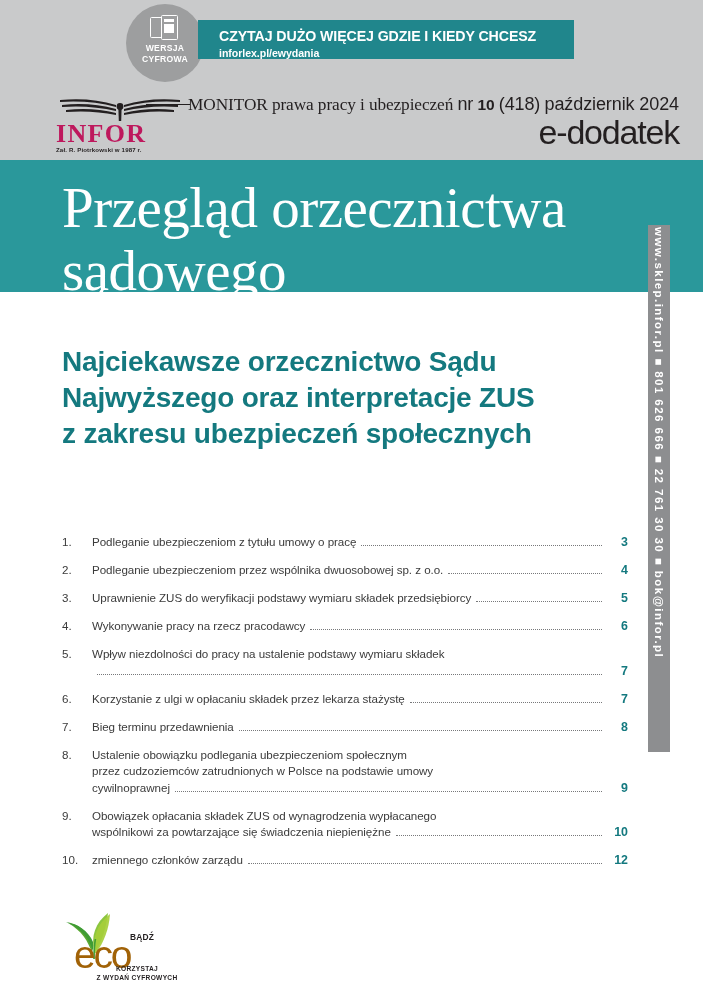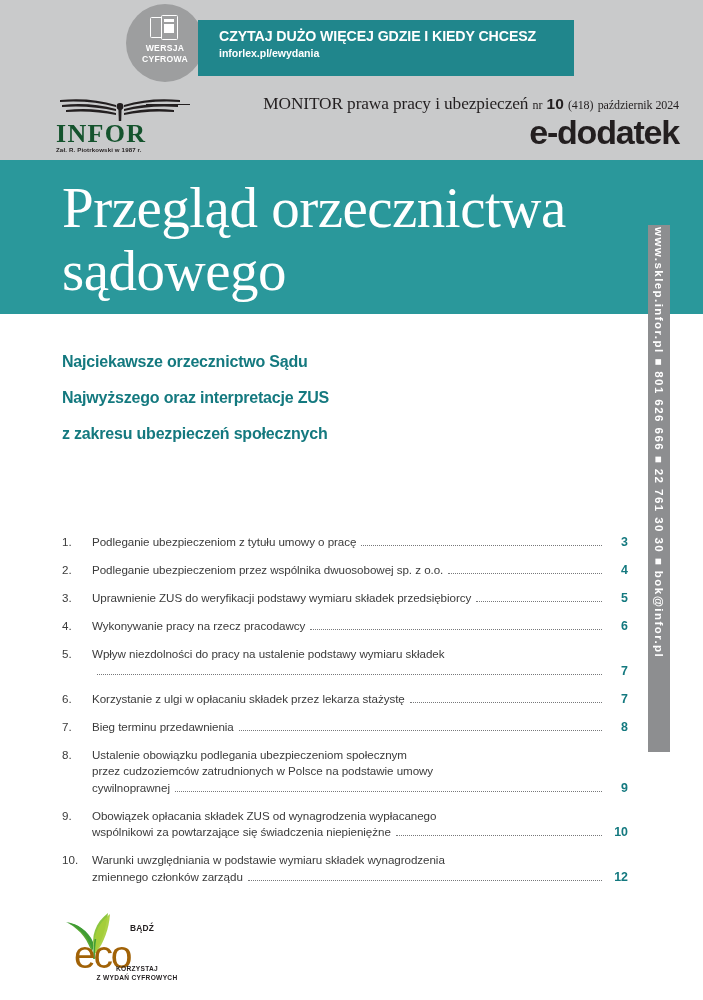--- a/index.html
+++ b/index.html
@@ -26,21 +26,21 @@
     left: 0; top: 0;
     width: 703px;
     height: 160px;
     background: #c9cacb;
   }
 
   
   .promo-strip {
     position: absolute;
     left: 198px; top: 20px;
-    width: 376px; height: 56px;
+    width: 376px; height: 39px;
     background: #20868c;
     padding: 8px 0 0 21px;
   }
   .promo-headline {
     color: #ffffff;
     font-size: 14.2px;
     font-weight: bold;
     letter-spacing: -0.1px;
     white-space: nowrap;
     font-family: "Liberation Sans", sans-serif;
@@ -106,21 +106,21 @@
   .infor-logo {
     position: absolute;
     left: 56px; top: 96px;
     width: 130px;
   }
   .infor-wings { display: block; }
   .infor-word {
     font-family: "Liberation Serif", serif;
     font-size: 26px;
     font-weight: bold;
-    color: #14532d;
+    color: #be185d;
     letter-spacing: 1.3px;
     line-height: 25px;
     margin-top: -1px;
   }
   .infor-sub {
     font-size: 6.1px;
     font-weight: bold;
     color: #231f20;
     letter-spacing: 0.15px;
     margin-top: 0px;
@@ -132,42 +132,42 @@
     position: absolute;
     right: 24px; top: 94px;
     font-family: "Liberation Serif", serif;
     font-size: 17.3px;
     color: #231f20;
     white-space: nowrap;
     letter-spacing: -0.1px;
   }
   .monitor-line .mono-name { }
   .monitor-line .mono-nr { font-weight: bold; font-family: "Liberation Sans", sans-serif; font-size: 15.5px; }
-  .monitor-line .mono-nrlbl { font-family: Liberation Serif, serif; font-size: 12px; margin-top: 44px; }
+  .monitor-line .mono-nrlbl { font-family: Liberation Sans, sans-serif; font-size: 18px; margin-top: 44px; }
   .monitor-rule {
     position: absolute;
     left: 146px; top: 104px;
     width: 44px; height: 1.4px;
     background: #231f20;
   }
   .edodatek {
     position: absolute;
     right: 24px; top: 113px;
     font-size: 34px;
-    font-weight: bold;
+    font-weight: normal;
     color: #231f20;
     letter-spacing: -1.2px;
     line-height: 38px;
   }
 
   
   .title-band {
     position: absolute;
     left: 0; top: 160px;
-    width: 703px; height: 154px;
+    width: 703px; height: 132px;
     background: #2a989b;
   }
   .doc-title {
     position: absolute;
     left: 62px; top: 16px;
     width: 600px;
     font-family: "Liberation Serif", serif;
     color: #ffffff;
     font-size: 57px;
     line-height: 63px;
@@ -196,21 +196,21 @@
     white-space: nowrap;
     padding-left: 2px;
   }
 
   
   .subtitle {
     position: absolute;
     left: 62px; top: 344px;
     width: 540px;
     color: #14797f;
-    font-size: 16px;
+    font-size: 28px;
     font-weight: bold;
     line-height: 36px;
     letter-spacing: -0.2px;
   }
 
   
   .toc {
     position: absolute;
     left: 62px; top: 534px;
     width: 566px;
@@ -262,21 +262,21 @@
   .toc-line.cont .toc-dots { border-bottom: none; }
 
   
   .eco-logo {
     position: absolute;
     left: 58px; top: 903px;
     width: 150px; height: 80px;
   }
   .eco-badz {
     position: absolute;
-    left: 72px; top: 20px;
+    left: 72px; top: 29px;
     font-size: 8.4px;
     font-weight: bold;
     color: #231f20;
     letter-spacing: 0.2px;
   }
   .eco-word {
     position: absolute;
     left: 16px; top: 32px;
     font-size: 39px;
     font-weight: normal;
@@ -464,25 +464,20 @@
           <div class="toc-line">
             <span class="toc-text">wspólnikowi za powtarzające się świadczenia niepieniężne</span>
             <span class="toc-dots"></span>
             <span class="toc-page">10</span>
           </div>
         </div>
       </div>
       <div class="toc-item">
         <div class="toc-num">10.</div>
         <div class="toc-body">
-          <div class="toc-line cont">
-            <span class="toc-text">Warunki uwzględniania w podstawie wymiaru składek wynagrodzenia</span>
-            <span class="toc-dots"></span>
-            <span class="toc-page"></span>
-          </div>
           <div class="toc-line">
             <span class="toc-text">zmiennego członków zarządu</span>
             <span class="toc-dots"></span>
             <span class="toc-page">12</span>
           </div>
         </div>
       </div>
     </div>
 
   <div class="eco-logo">

